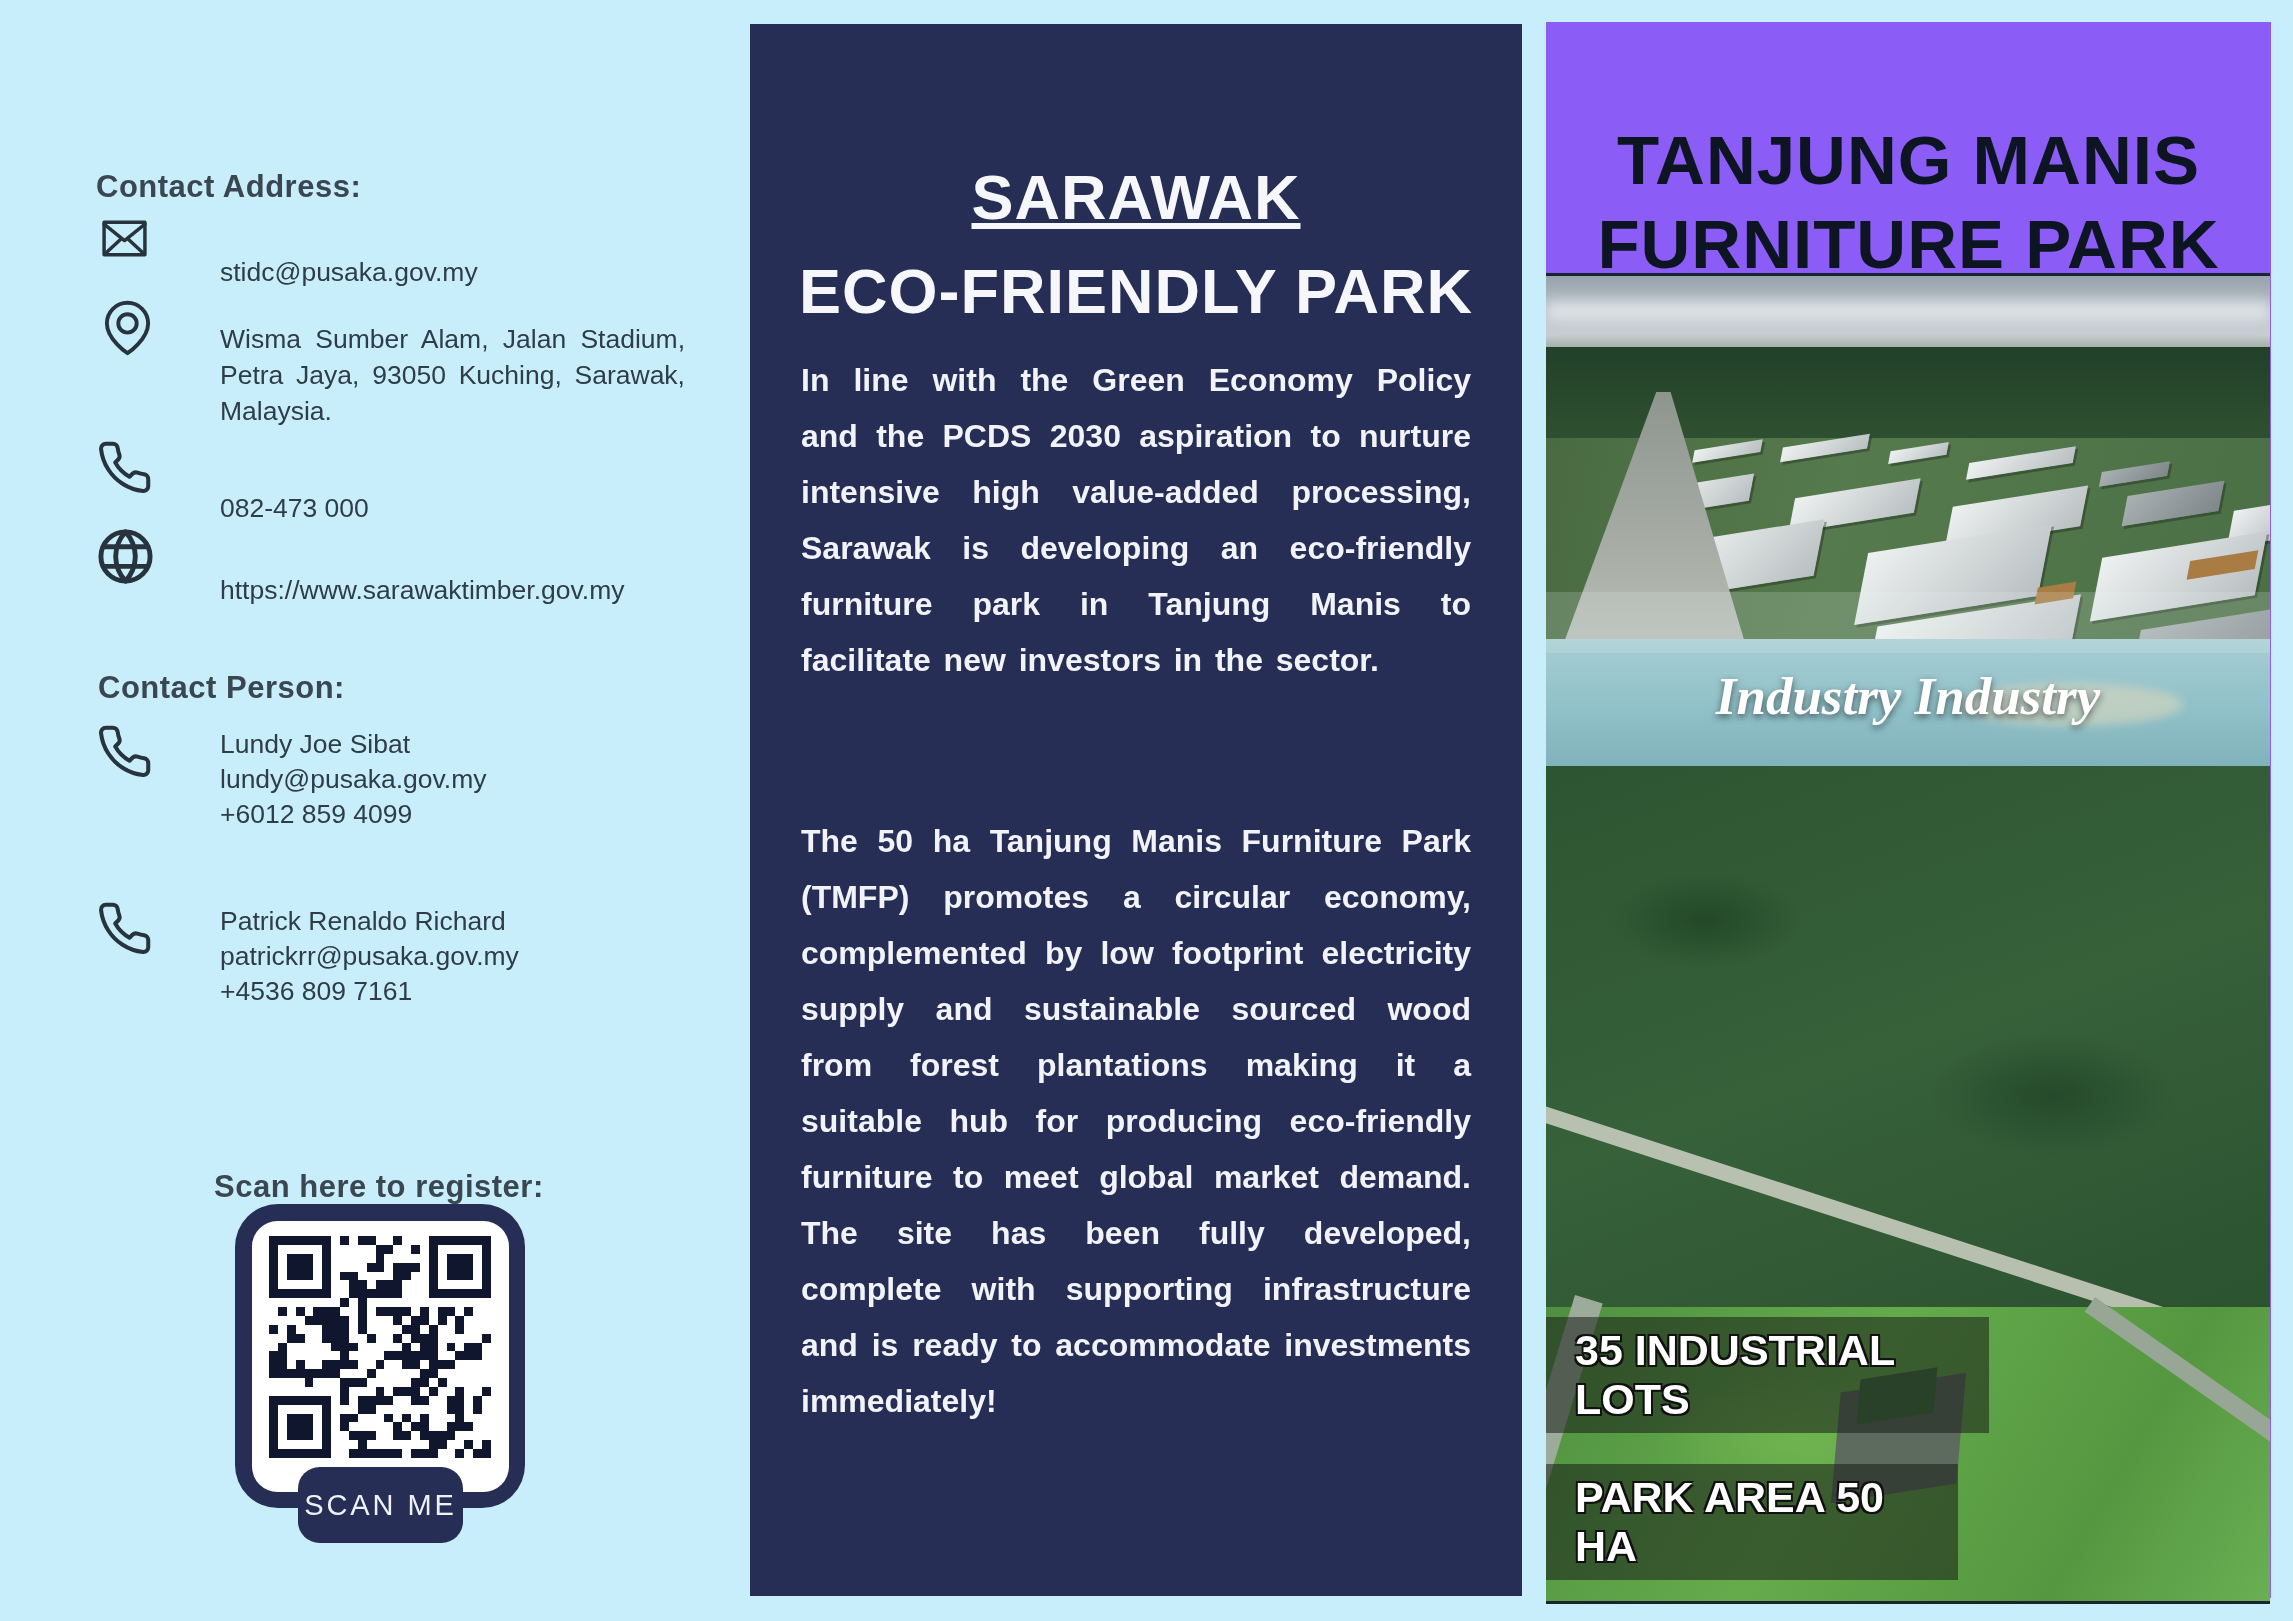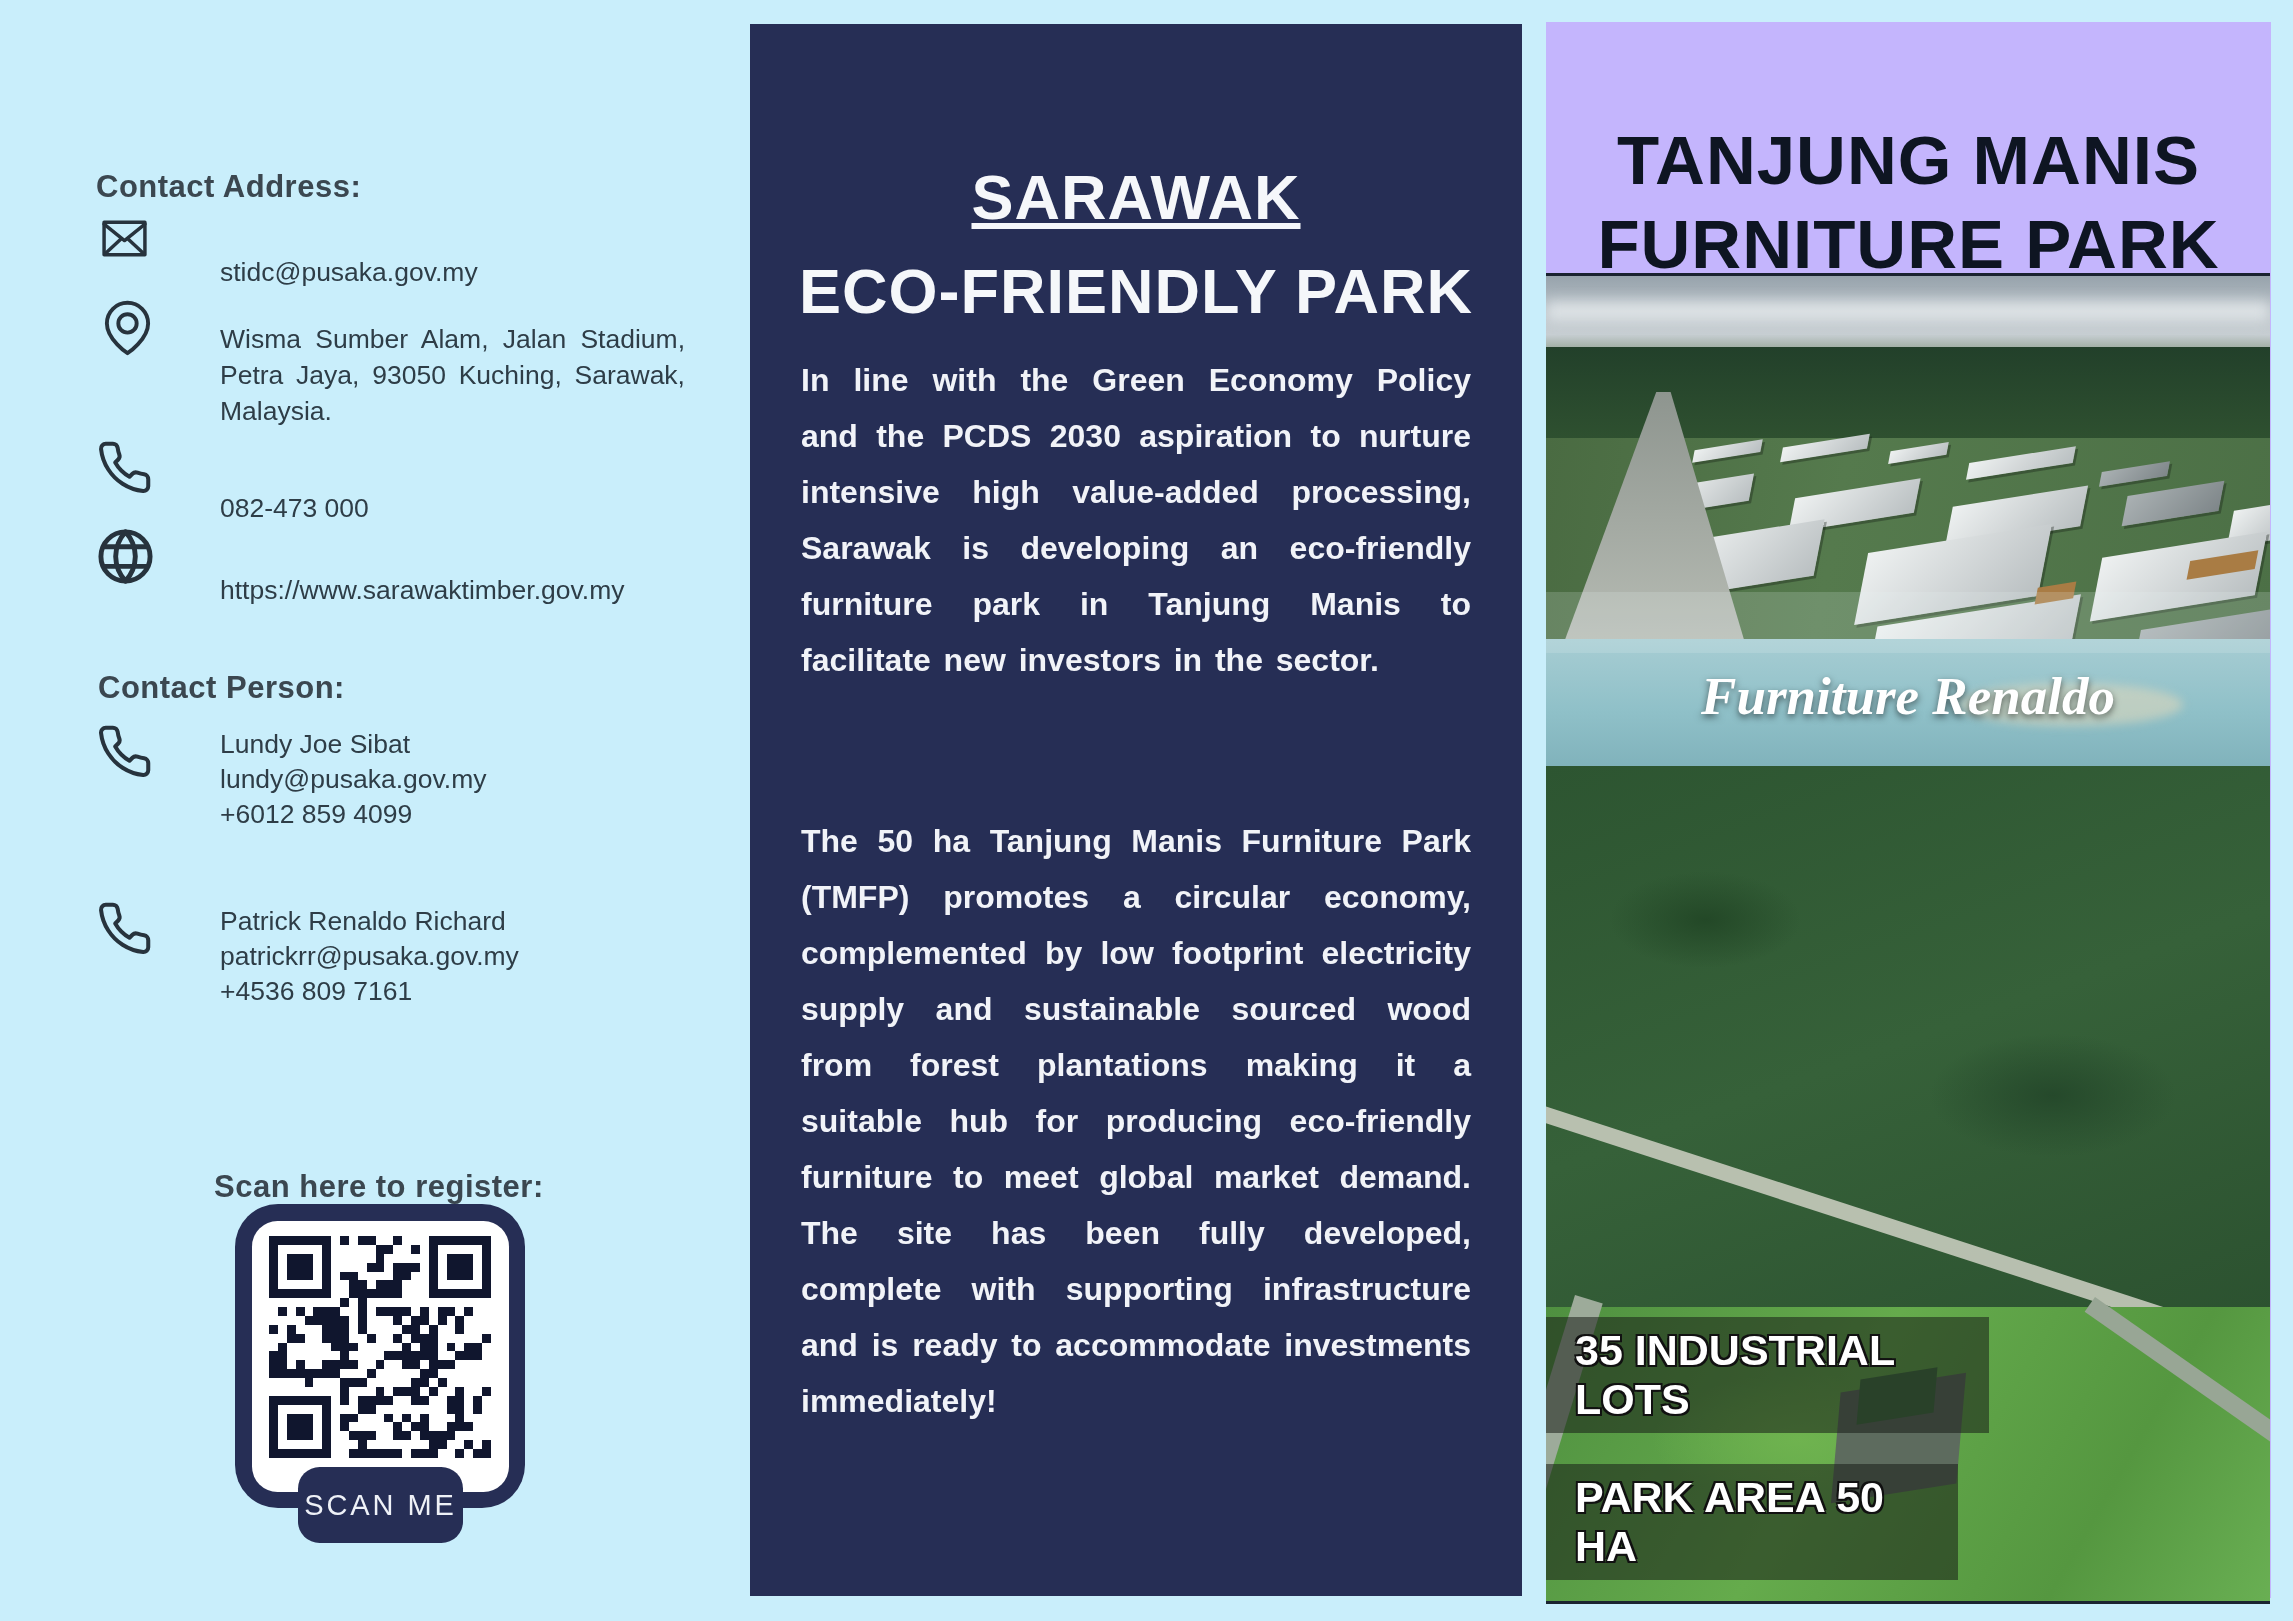--- a/index.html
+++ b/index.html
@@ -25,21 +25,21 @@
            font-size:29px;letter-spacing:2.9px;color:#eef1f7;font-weight:normal;}
 
   
   .mid{position:absolute;left:750px;top:23.5px;width:772px;height:1572px;background:#262e55;}
   .mid-title{position:absolute;top:84px;left:0;width:100%;text-align:center;color:#f5f7fa;
              font-size:63px;font-weight:bold;line-height:94px;letter-spacing:1px;}
   .mid-para{position:absolute;left:51px;width:670px;color:#f1f3f8;font-size:32px;font-weight:bold;
             line-height:56px;text-align:justify;text-align-last:left;word-spacing:3.9px;}
 
   
-  .cover{position:absolute;left:1546px;top:21.6px;width:725px;height:1576px;background:#c4b5fd;}
+  .cover{position:absolute;left:1546px;top:21.6px;width:725px;height:1576px;background:#8b5cf6;}
   .cover-title{position:absolute;top:51px;left:0;width:100%;text-align:center;color:#0e1522;
                font-size:69px;font-weight:bold;line-height:84px;letter-spacing:1px;}
   .photo{position:absolute;left:0;top:251px;width:724px;height:1325px;overflow:hidden;
          background:#2f5a33;border-top:3.9px solid #1a2330;border-bottom:3.9px solid #1a2330;}
   .photo *{position:absolute;}
   .sky{left:0;top:0;width:100%;height:78px;
        background:linear-gradient(#97a3ac,#b7c0c6 45%,#c7ced2 75%,#8fa08f);}
   .cloud{left:0;top:25.5px;width:100%;height:19.6px;background:rgba(242,246,247,.65);filter:blur(6.9px);}
   .forest-far{left:0;top:71px;width:100%;height:96px;background:linear-gradient(#22402a,#2f5130);}
   .ind{left:0;top:162px;width:100%;height:203px;
@@ -404,21 +404,21 @@
       <div class="forest-mid"></div>
       <div class="road-diag"></div>
 
       <div class="fields"></div>
       <div class="road-f1"></div>
       <div class="road-f2"></div>
       <div class="compound"></div>
       <div class="compound-roof"></div>
 
       <div class="cap-band"></div>
-      <div class="cap" style="top:390px;">Furniture Renaldo</div>
+      <div class="cap" style="top:390px;">Industry Industry</div>
 
       <div class="badge" style="top:1041px;width:443px;height:116px;">35 INDUSTRIAL LOTS</div>
       <div class="badge" style="top:1188px;width:412px;height:116px;">PARK AREA 50 HA</div>
     </div>
   </section>
 
 </div>
 
 
 </body></html>

